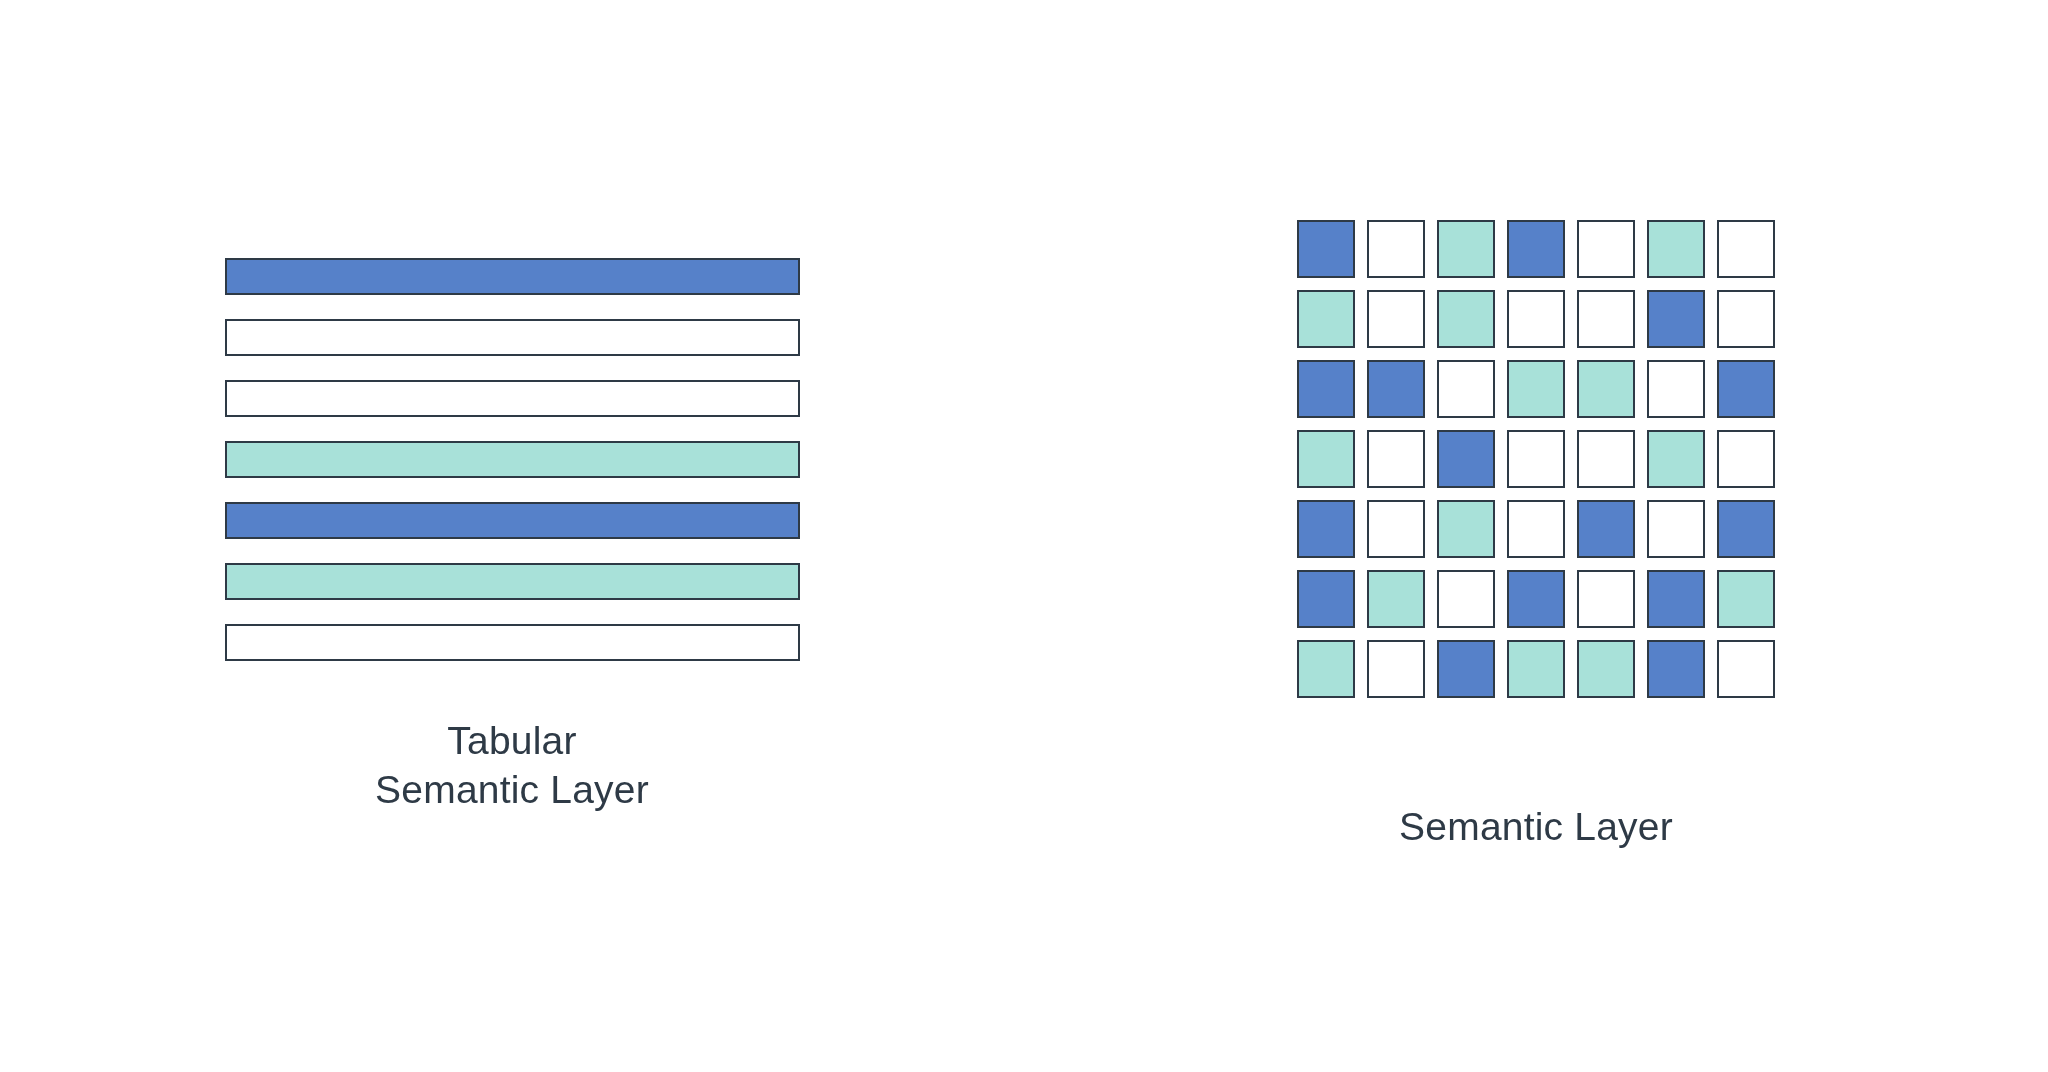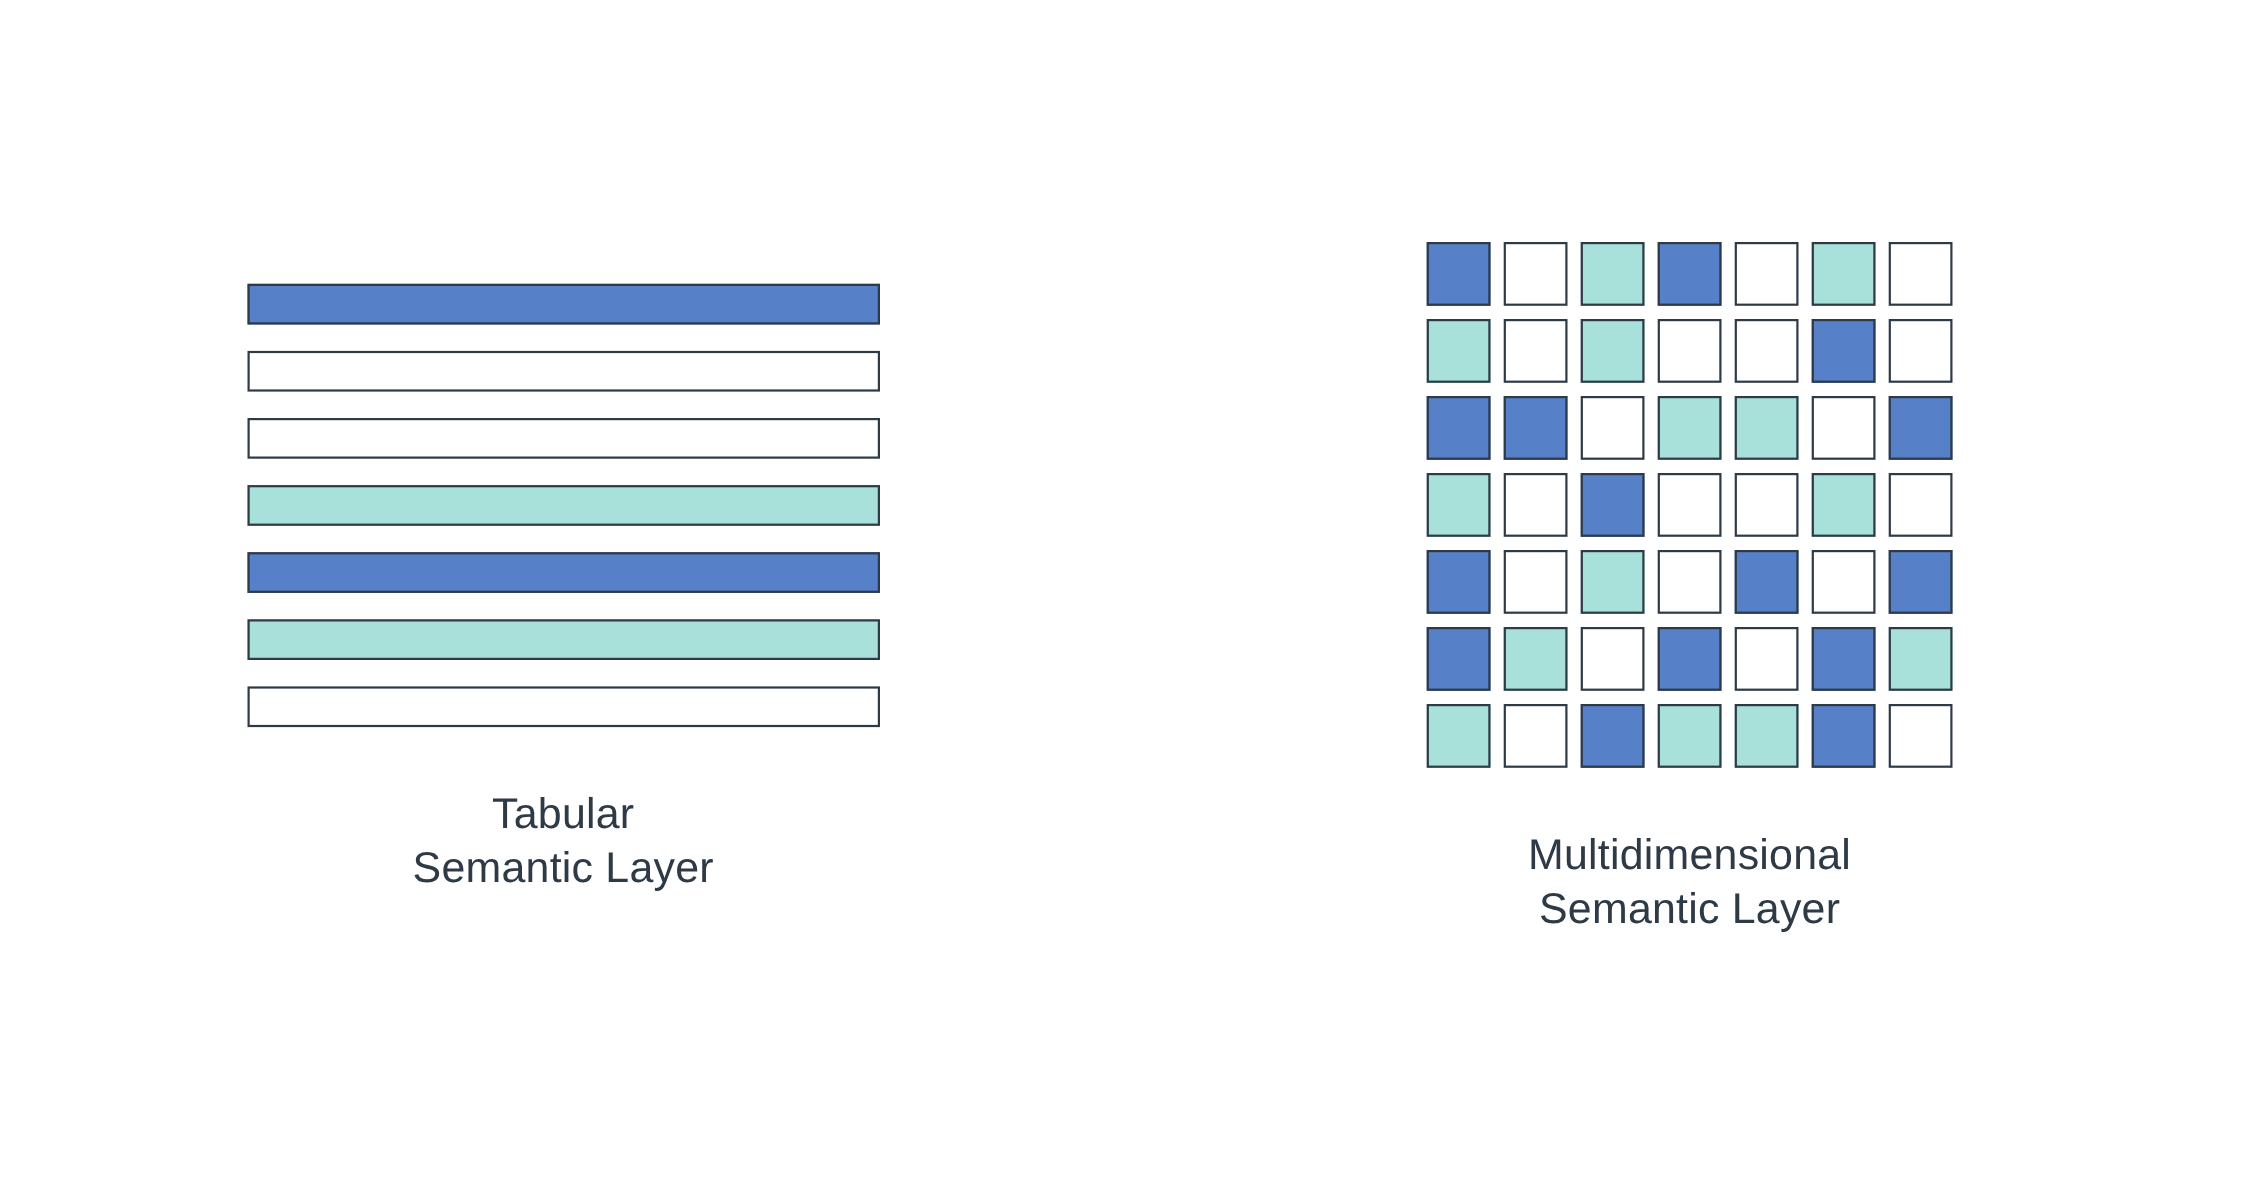--- a/index.html
+++ b/index.html
@@ -85,17 +85,17 @@
         <div class="cell c-teal"></div>
         <div class="cell c-teal"></div>
         <div class="cell c-white"></div>
         <div class="cell c-blue"></div>
         <div class="cell c-teal"></div>
         <div class="cell c-teal"></div>
         <div class="cell c-blue"></div>
         <div class="cell c-white"></div>
       </div>
     <div class="caption">
-      <span>Multidimensional</span><br>
+      <br>
       <span>Semantic Layer</span>
     </div>
   </div>
 </div>
 
 </body></html>

